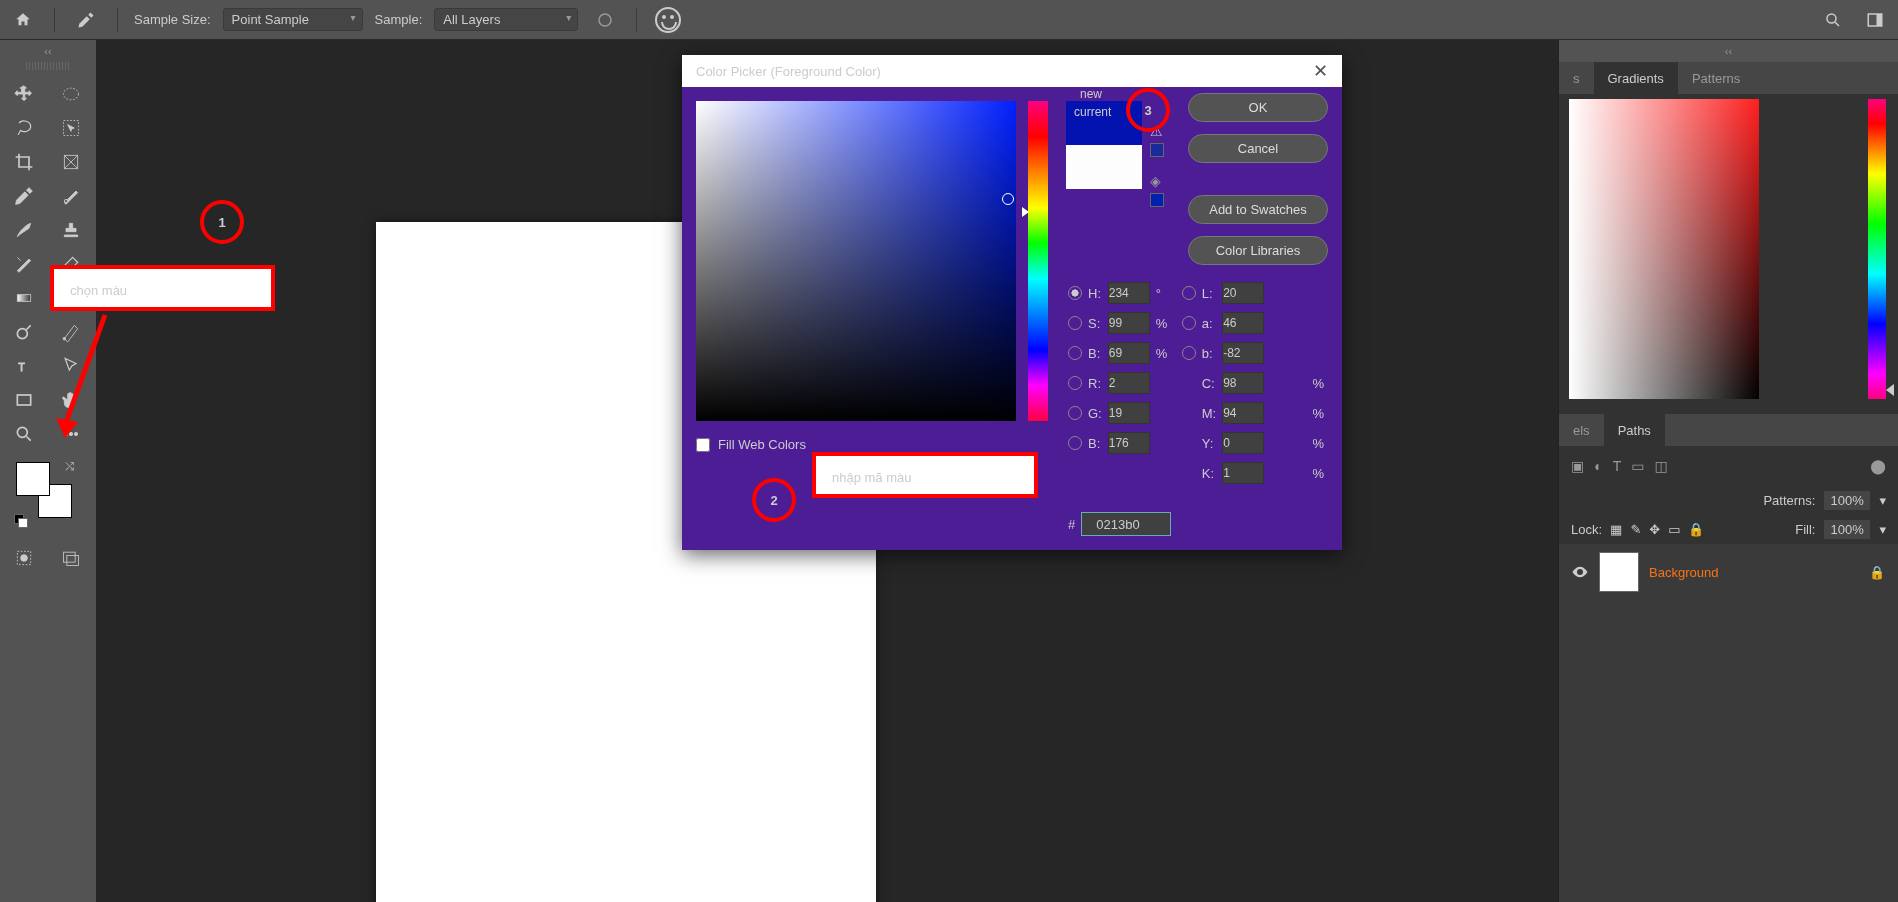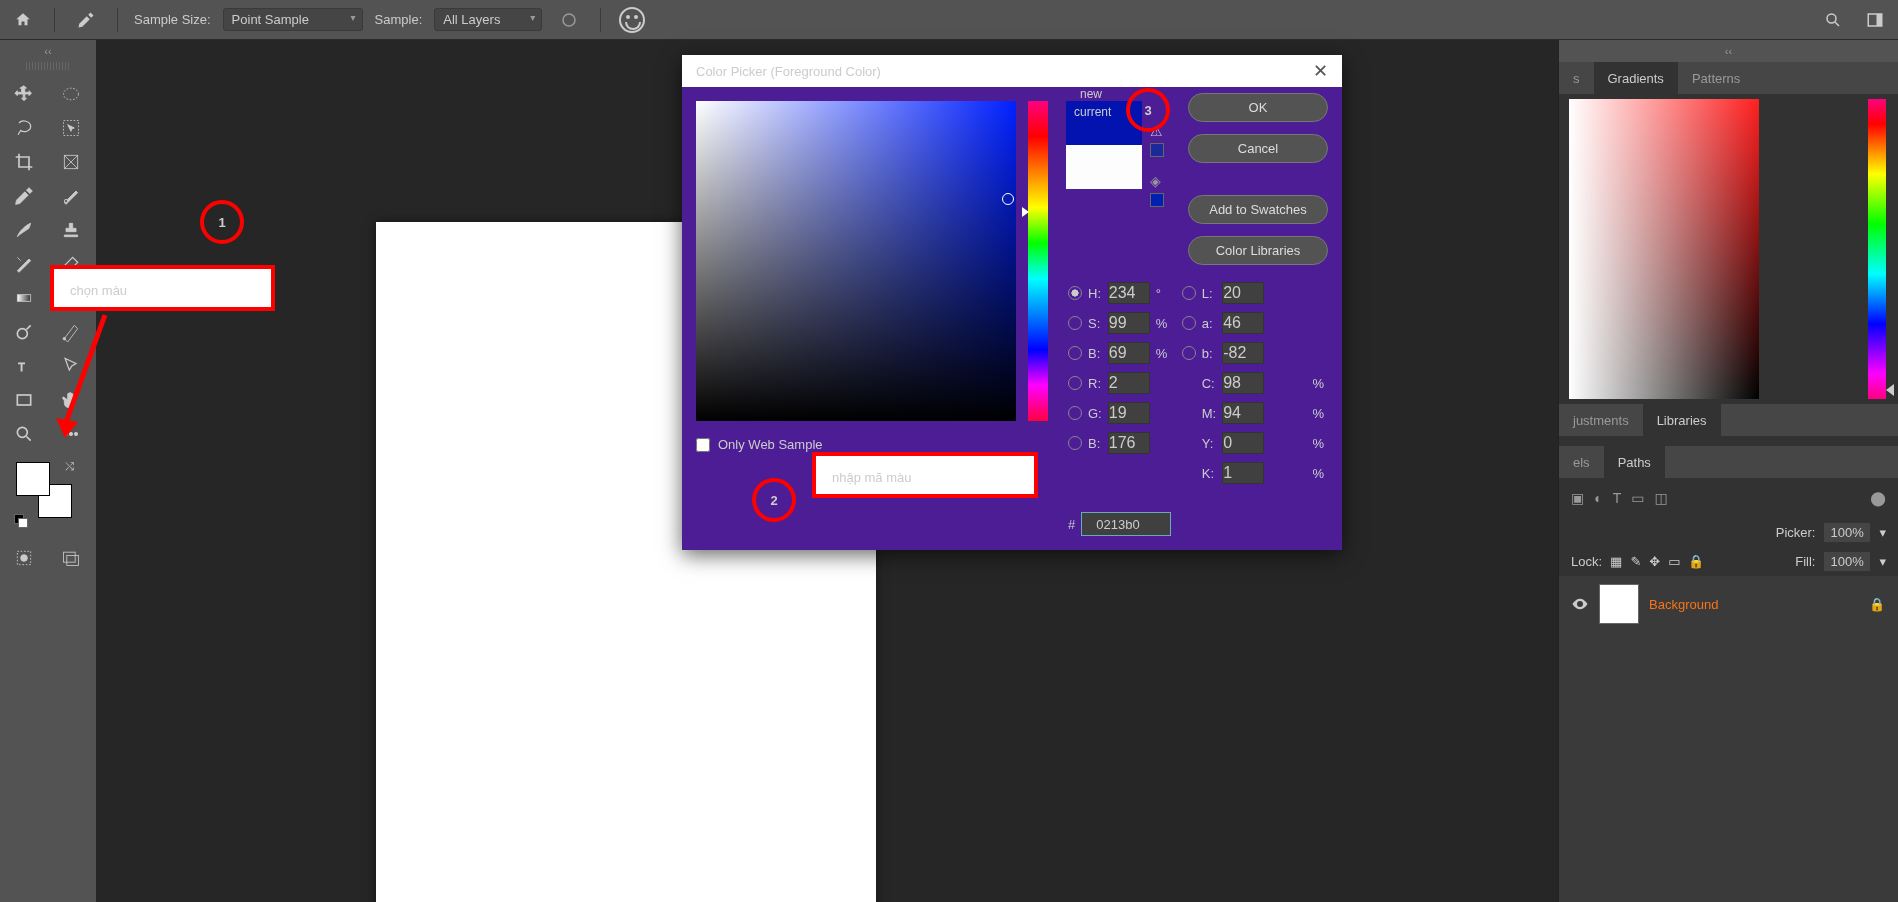--- a/index.html
+++ b/index.html
@@ -69,21 +69,21 @@
 .new-cur .nw{width:76px;height:44px;background:#0213b0}
 .new-cur .cw{width:76px;height:44px;background:#fdfdfd}
 .nc-label{position:absolute;font-size:12px;color:#ccc}
 .btn{background:#535353;border:1px solid #777;border-radius:20px;padding:6px 0;text-align:center;color:#ddd;font-size:13px;width:140px}
 .btn-stack{position:absolute;right:14px;top:6px;display:flex;flex-direction:column;gap:12px;align-items:center}
 .owc{position:absolute;left:14px;top:350px;display:flex;align-items:center;gap:8px;color:#ccc;font-size:13px}
 .owc input{width:14px;height:14px}
 .color-inputs{position:absolute;left:386px;top:195px;display:grid;grid-template-columns:auto auto auto 20px auto auto auto;gap:8px 6px;font-size:13px;color:#ccc;align-items:center}
 .color-inputs .rad{width:14px;height:14px;border:1px solid #888;border-radius:50%;display:inline-block}
 .color-inputs .rad.on{background:radial-gradient(circle,#ccc 0 40%,transparent 45%)}
-.num-in{background:#404040;border:1px solid #333;width:42px;height:22px;color:#ccc;padding:0 0;font-size:16px}
+.num-in{background:#404040;border:1px solid #333;width:42px;height:22px;color:#ccc;padding:0 0;font-size:12px}
 .hex-row{position:absolute;left:386px;bottom:14px;display:flex;align-items:center;gap:6px}
 .hex-in{background:#404040;border:1px solid #6ab;width:90px;height:24px;color:#ccc;padding:0 14px;font-size:13px}
 .a3{left:1126px;top:88px;width:44px;height:44px;z-index:200}
 .a2{left:752px;top:478px;width:44px;height:44px;z-index:200}
 .al2{left:812px;top:452px;width:226px;z-index:200}
 .warn-tri{position:absolute;left:468px;top:36px;font-size:14px;color:#ccc}
 .cube-ico{position:absolute;left:468px;top:86px;font-size:14px;color:#999}
 .tiny-sq{position:absolute;width:14px;height:14px;border:1px solid #666}
 </style>
 </head>
@@ -98,21 +98,21 @@
   <div class="sep"></div>
   <div class="icon-btn">
       <svg viewBox="0 0 24 24">
         <path d="M18 2l4 4-3 3-4-4zM13 7l4 4L7 21l-5 1 1-5z"></path>
       </svg>
     </div>
   <div class="sep"></div>
   <span class="label">Sample Size:</span>
   <div class="dropdown" style="width:140px">Point Sample</div>
   <span class="label">Sample:</span>
-  <div class="dropdown" style="width:108px">All Layers</div>
+  <div class="dropdown" style="width:144px">All Layers</div>
   <div class="icon-btn">
       <svg viewBox="0 0 24 24">
         <circle cx="12" cy="12" r="8" fill="none" stroke="#999" stroke-width="2"></circle>
       </svg>
     </div>
   <div class="sep"></div>
   <div class="icon-btn">
       <div class="smiley"></div>
     </div>
   <div class="topbar-right">
@@ -299,40 +299,36 @@
     <div class="panel-tabs">
       <div class="panel-tab">s</div>
       <div class="panel-tab active">Gradients</div>
       <div class="panel-tab">Patterns</div>
     </div>
     <div class="swatch-preview">
       <div class="big-gradient"></div>
       <div class="hue-bar"></div>
       <div class="hue-tri"></div>
     </div>
-    <div class="panel-tabs">
-      <div class="panel-tab">justments</div>
-      <div class="panel-tab active">Libraries</div>
-    </div>
     <div style="height:10px;background:#323232"></div>
     <div class="panel-tabs">
       <div class="panel-tab">els</div>
       <div class="panel-tab active">Paths</div>
     </div>
     <div class="mini-icons">
       <span>▣</span>
       <span>◐</span>
       <span>T</span>
       <span>▭</span>
       <span>◫</span>
       <span style="margin-left:auto">⬤</span>
     </div>
     <div class="prop-row">
       <span style="flex:1"></span>
-      <span>Picker:</span>
+      <span>Patterns:</span>
       <span class="prop-val">100%</span>
       <span>▾</span>
     </div>
     <div class="prop-row">
       <span>Lock:</span>
       <span>▦</span>
       <span>✎</span>
       <span>✥</span>
       <span>▭</span>
       <span>🔒</span>
@@ -377,21 +373,21 @@
     <div class="btn-stack">
       <div class="btn">OK</div>
       <div class="btn">Cancel</div>
       <div style="height:8px"></div>
       <div class="btn">Add to Swatches</div>
       <div class="btn">Color Libraries</div>
     </div>
 
     <div class="owc">
       <input type="checkbox" style="">
-      <span>Only Web Sample</span>
+      <span>Fill Web Colors</span>
     </div>
 
     <div class="color-inputs">
       <span class="rad on"></span>
         <span>H:</span>
         <input class="num-in" value="234" style="">
         <span>°</span>
       <span class="rad"></span>
         <span>L:</span>
         <input class="num-in" value="20" style="">

